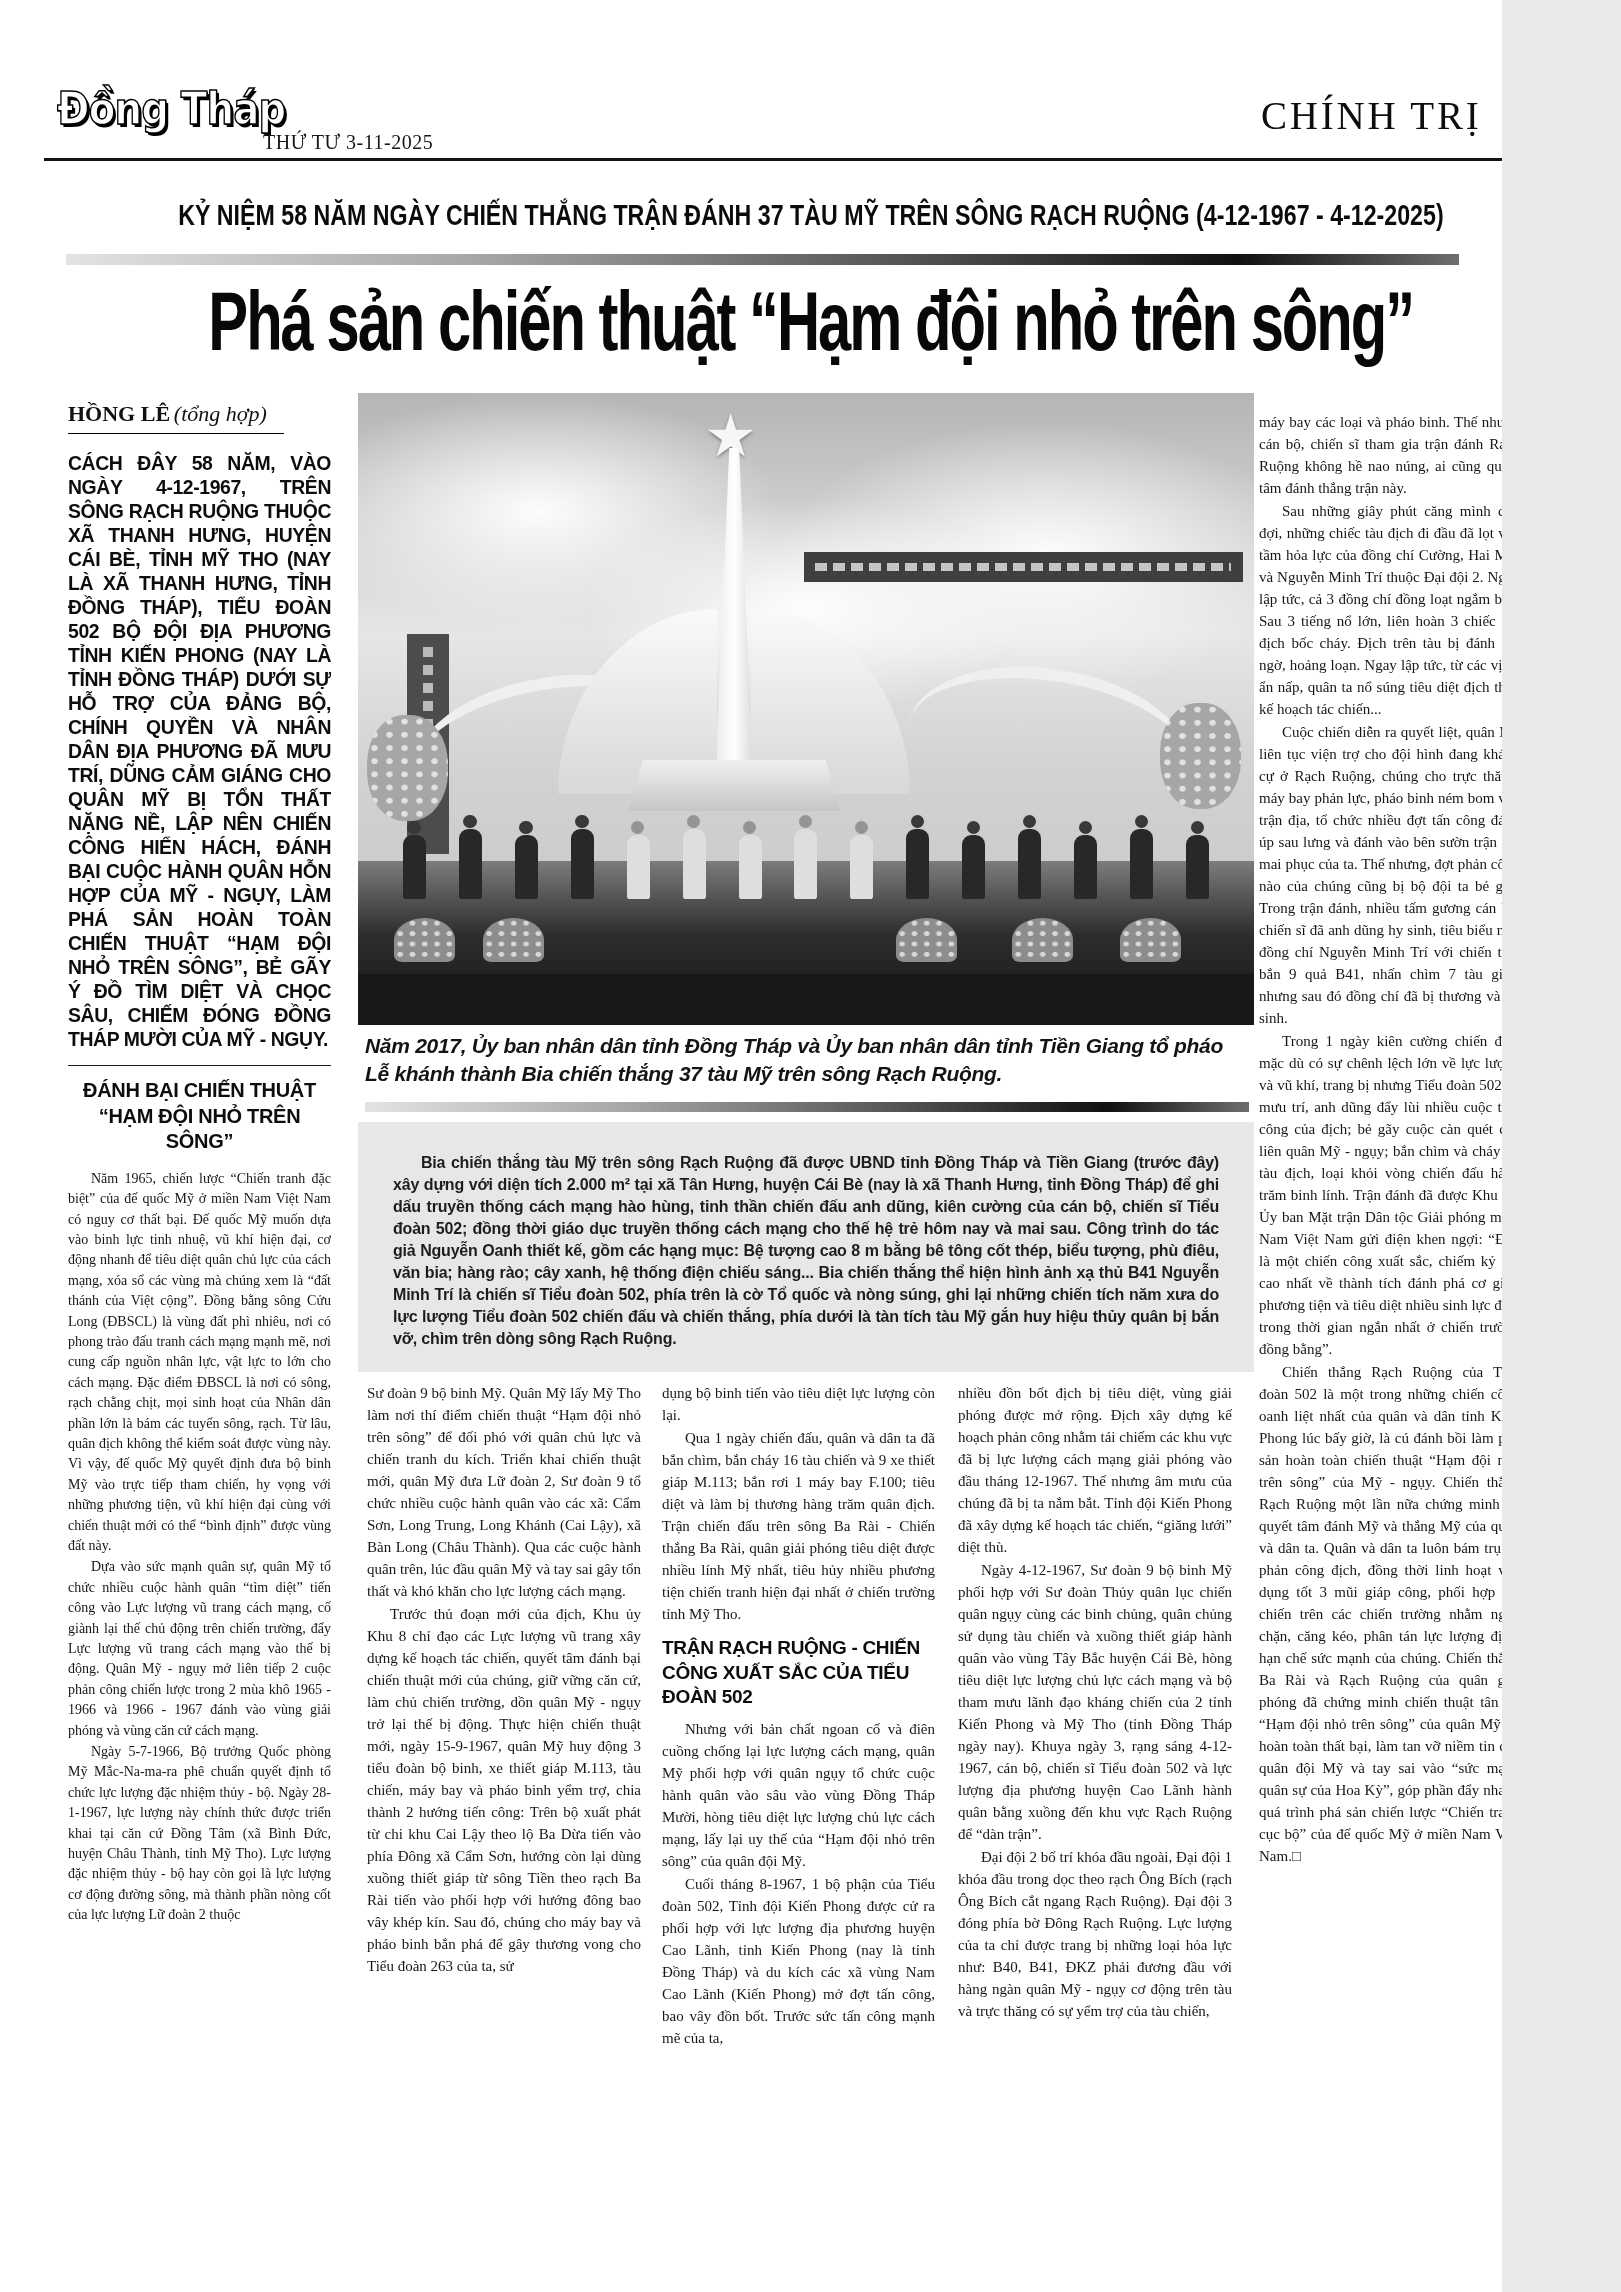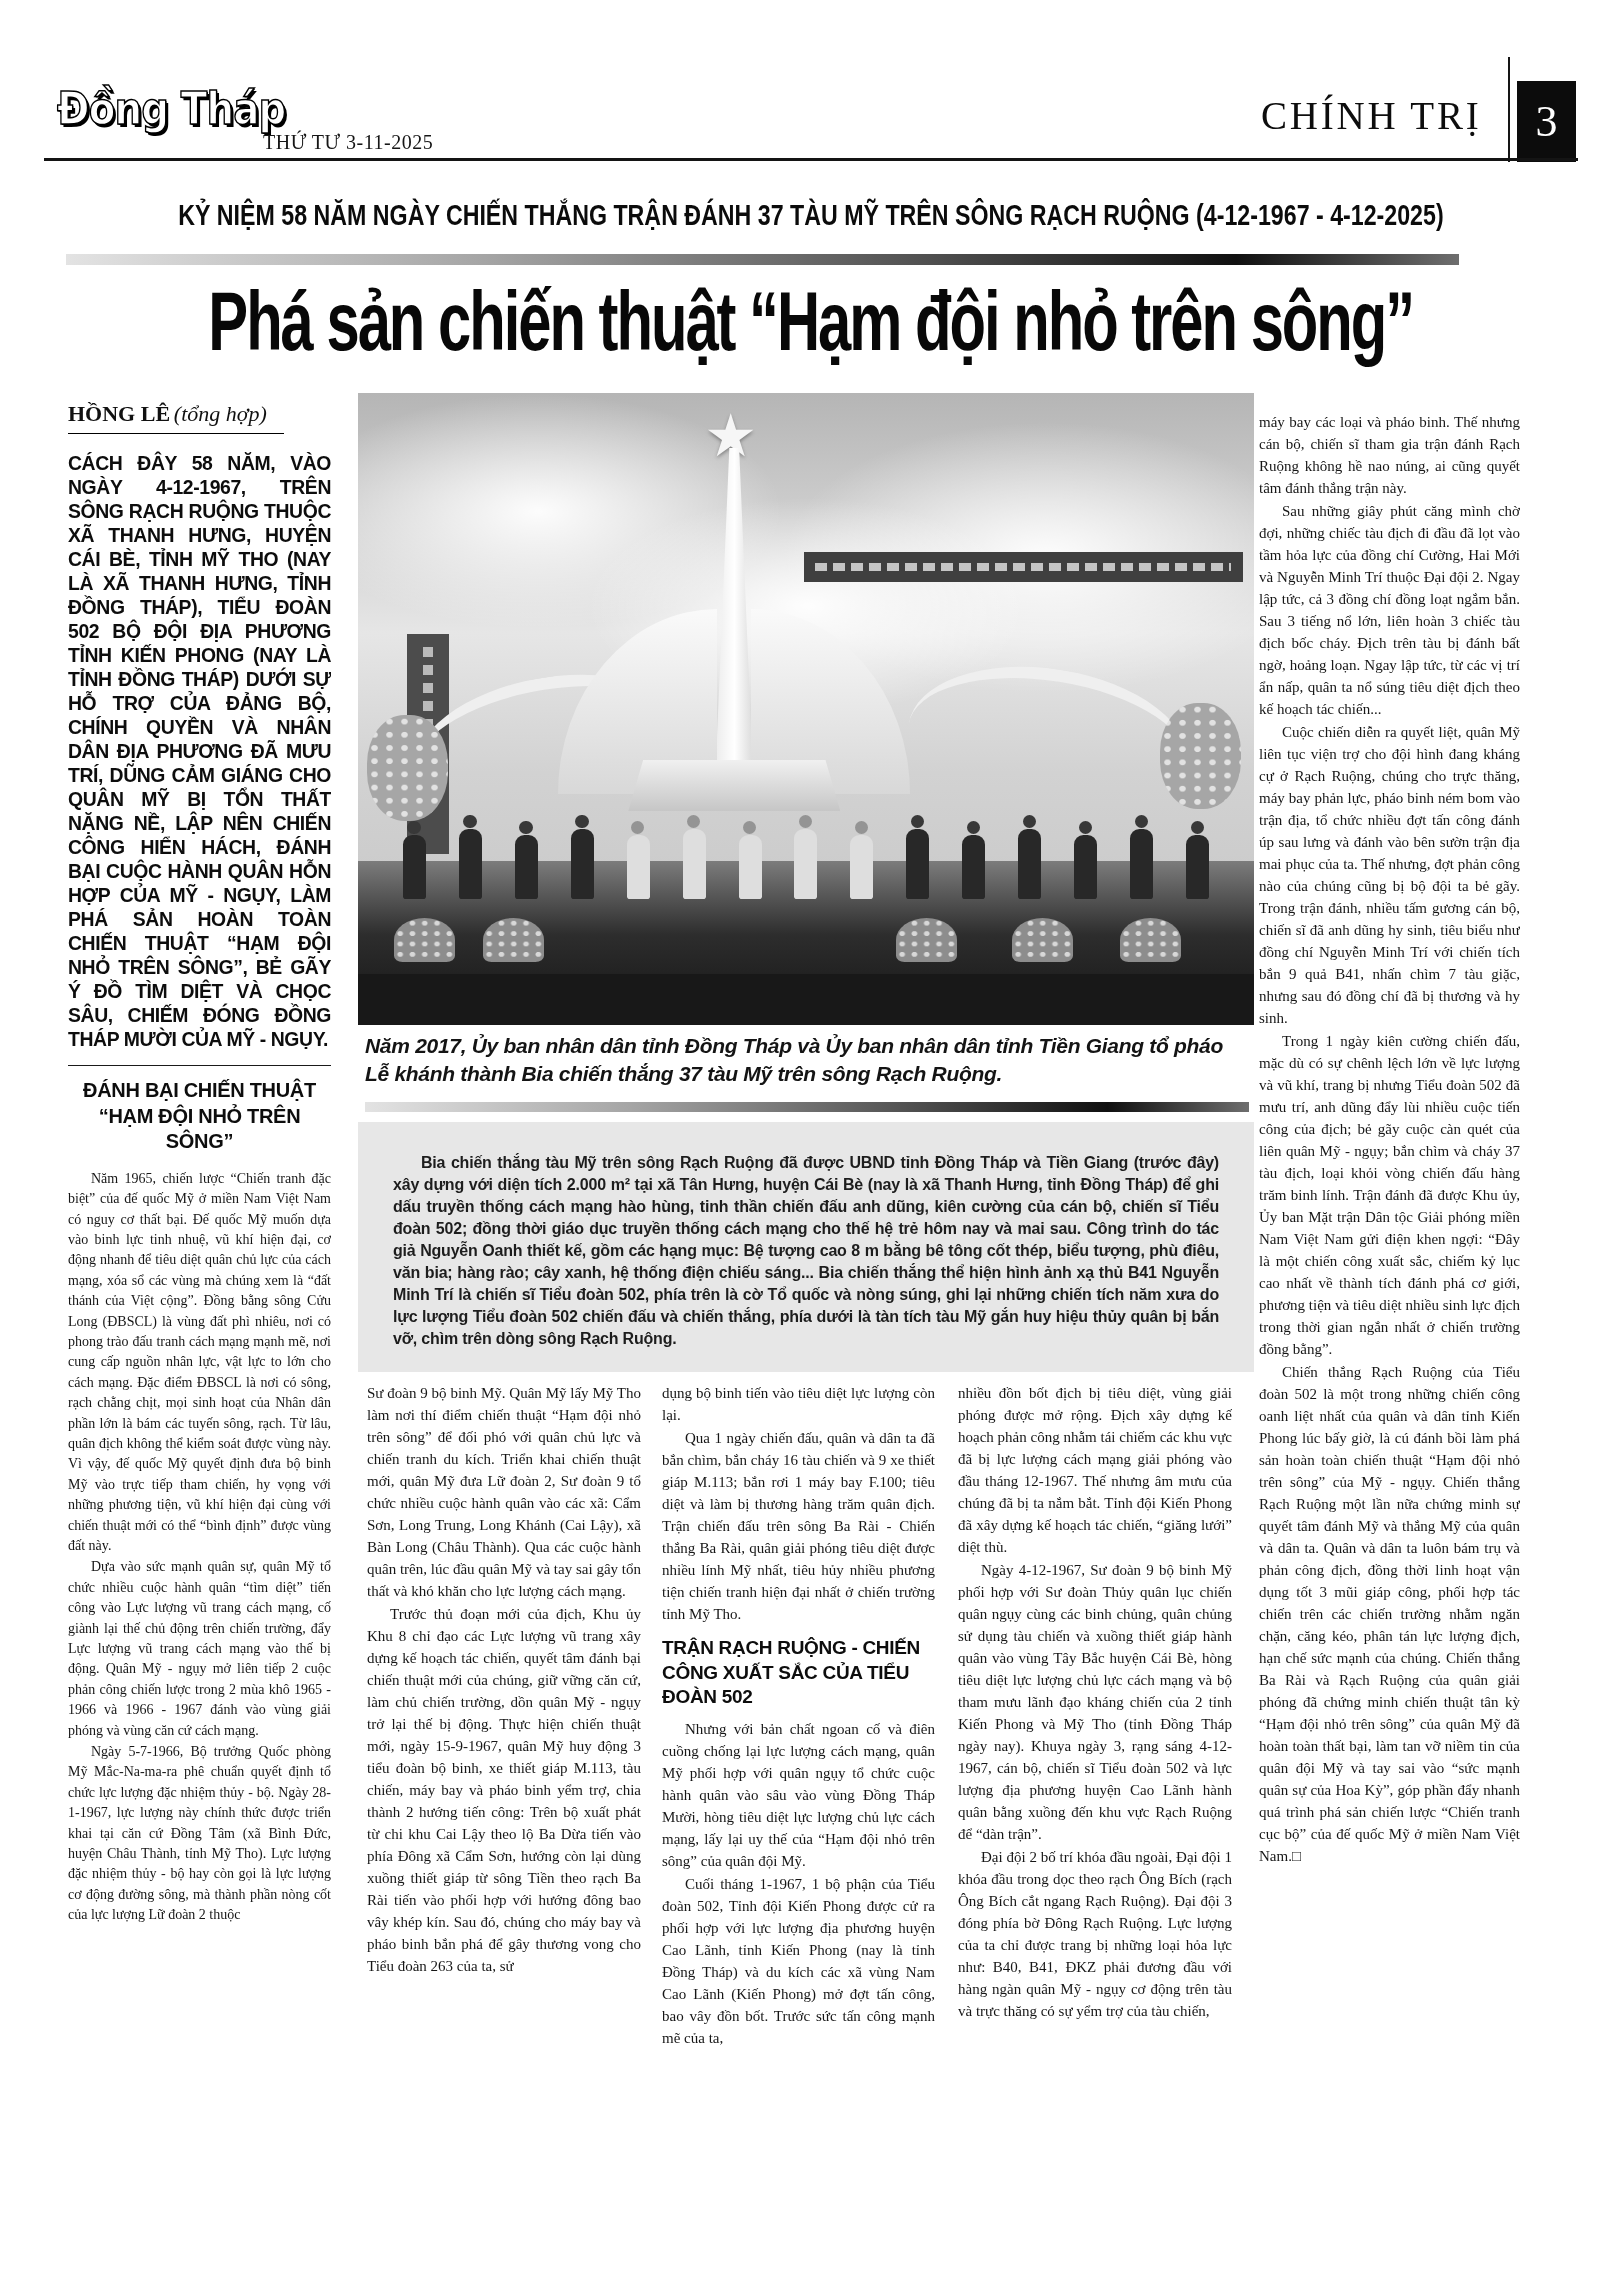--- a/index.html
+++ b/index.html
@@ -1,17 +1,17 @@
 <!DOCTYPE html>
 <html style="font-size:15px"><head>
 <meta charset="utf-8">
 <style>
   html,body{margin:0;padding:0;background:#e9e9e9;}
-  .page{position:relative;width:1621px;height:2292px;background:#fff;overflow:hidden;
-        color:#111;font-family:"Liberation Serif","DejaVu Serif",serif;}
+  .page{position:relative;width:1467px;height:2292px;background:#fff;overflow:hidden;
+        color:#111;font-family:"Liberation Serif","DejaVu Serif",serif;padding-left:35px;}
   
   .logo{position:absolute;left:57px;top:83px;white-space:nowrap;}
   .logo-inner{display:inline-block;transform:scaleX(.88);transform-origin:left center;
     font-family:"DejaVu Sans","Liberation Sans",sans-serif;font-weight:bold;font-size:44px;
     color:#fff;-webkit-text-stroke:1.5px #000;text-shadow:2.8px 2.8px 0 #000,0.9px 0.9px 0 #000;letter-spacing:-0.9px;}
   .issue-date{position:absolute;left:263px;top:131px;font-size:20px;letter-spacing:0.5px;color:#161616;}
   .section-title{position:absolute;left:1261px;top:93px;font-size:39px;letter-spacing:2.8px;color:#0d0d0d;}
   .masthead-vline{position:absolute;left:1508px;top:57px;width:1.9px;height:105px;background:#151515;}
   .page-number{position:absolute;left:1517px;top:81px;width:59px;height:81px;background:#0c0c0c;
     color:#fff;font-size:44px;display:flex;align-items:center;justify-content:center;}
@@ -196,21 +196,21 @@
   <div class="col col2">
     <p class="cont">Sư đoàn 9 bộ binh Mỹ. Quân Mỹ lấy Mỹ Tho làm nơi thí điểm chiến thuật “Hạm đội nhỏ trên sông” để đối phó với quân chủ lực và chiến tranh du kích. Triển khai chiến thuật mới, quân Mỹ đưa Lữ đoàn 2, Sư đoàn 9 tổ chức nhiều cuộc hành quân vào các xã: Cẩm Sơn, Long Trung, Long Khánh (Cai Lậy), xã Bàn Long (Châu Thành). Qua các cuộc hành quân trên, lúc đầu quân Mỹ và tay sai gây tổn thất và khó khăn cho lực lượng cách mạng.</p>
     <p>Trước thủ đoạn mới của địch, Khu ủy Khu 8 chỉ đạo các Lực lượng vũ trang xây dựng kế hoạch tác chiến, quyết tâm đánh bại chiến thuật mới của chúng, giữ vững căn cứ, làm chủ chiến trường, dồn quân Mỹ - ngụy trở lại thế bị động. Thực hiện chiến thuật mới, ngày 15-9-1967, quân Mỹ huy động 3 tiểu đoàn bộ binh, xe thiết giáp M.113, tàu chiến, máy bay và pháo binh yểm trợ, chia thành 2 hướng tiến công: Trên bộ xuất phát từ chi khu Cai Lậy theo lộ Ba Dừa tiến vào phía Đông xã Cẩm Sơn, hướng còn lại dùng xuồng thiết giáp từ sông Tiền theo rạch Ba Rài tiến vào phối hợp với hướng đông bao vây khép kín. Sau đó, chúng cho máy bay và pháo binh bắn phá để gây thương vong cho Tiểu đoàn 263 của ta, sử</p>
   </div>
 
   <div class="col col3">
     <p class="cont">dụng bộ binh tiến vào tiêu diệt lực lượng còn lại.</p>
     <p>Qua 1 ngày chiến đấu, quân và dân ta đã bắn chìm, bắn cháy 16 tàu chiến và 9 xe thiết giáp M.113; bắn rơi 1 máy bay F.100; tiêu diệt và làm bị thương hàng trăm quân địch. Trận chiến đấu trên sông Ba Rài - Chiến thắng Ba Rài, quân giải phóng tiêu diệt được nhiều lính Mỹ nhất, tiêu hủy nhiều phương tiện chiến tranh hiện đại nhất ở chiến trường tỉnh Mỹ Tho.</p>
     <div class="subhead2">TRẬN RẠCH RUỘNG - CHIẾN CÔNG XUẤT SẮC CỦA TIỂU ĐOÀN 502</div>
     <p>Nhưng với bản chất ngoan cố và điên cuồng chống lại lực lượng cách mạng, quân Mỹ phối hợp với quân ngụy tổ chức cuộc hành quân vào sâu vào vùng Đồng Tháp Mười, hòng tiêu diệt lực lượng chủ lực cách mạng, lấy lại uy thế của “Hạm đội nhỏ trên sông” của quân đội Mỹ.</p>
-    <p>Cuối tháng 1-1967, 1 bộ phận của Tiểu đoàn 502, Tỉnh đội Kiến Phong được cử ra phối hợp với lực lượng địa phương huyện Cao Lãnh, tỉnh Kiến Phong (nay là tỉnh Đồng Tháp) và du kích các xã vùng Nam Cao Lãnh (Kiến Phong) mở đợt tấn công, bao vây đồn bốt. Trước sức tấn công mạnh mẽ của ta,</p>
+    <p>Cuối tháng 8-1967, 1 bộ phận của Tiểu đoàn 502, Tỉnh đội Kiến Phong được cử ra phối hợp với lực lượng địa phương huyện Cao Lãnh, tỉnh Kiến Phong (nay là tỉnh Đồng Tháp) và du kích các xã vùng Nam Cao Lãnh (Kiến Phong) mở đợt tấn công, bao vây đồn bốt. Trước sức tấn công mạnh mẽ của ta,</p>
   </div>
 
   <div class="col col4">
     <p class="cont">nhiều đồn bốt địch bị tiêu diệt, vùng giải phóng được mở rộng. Địch xây dựng kế hoạch phản công nhằm tái chiếm các khu vực đã bị lực lượng cách mạng giải phóng vào đầu tháng 12-1967. Thế nhưng âm mưu của chúng đã bị ta nắm bắt. Tỉnh đội Kiến Phong đã xây dựng kế hoạch tác chiến, “giăng lưới” diệt thù.</p>
     <p>Ngày 4-12-1967, Sư đoàn 9 bộ binh Mỹ phối hợp với Sư đoàn Thủy quân lục chiến quân ngụy cùng các binh chủng, quân chủng sử dụng tàu chiến và xuồng thiết giáp hành quân vào vùng Tây Bắc huyện Cái Bè, hòng tiêu diệt lực lượng chủ lực cách mạng và bộ tham mưu lãnh đạo kháng chiến của 2 tỉnh Kiến Phong và Mỹ Tho (tỉnh Đồng Tháp ngày nay). Khuya ngày 3, rạng sáng 4-12-1967, cán bộ, chiến sĩ Tiểu đoàn 502 và lực lượng địa phương huyện Cao Lãnh hành quân bằng xuồng đến khu vực Rạch Ruộng để “dàn trận”.</p>
     <p>Đại đội 2 bố trí khóa đầu ngoài, Đại đội 1 khóa đầu trong dọc theo rạch Ông Bích (rạch Ông Bích cắt ngang Rạch Ruộng). Đại đội 3 đóng phía bờ Đông Rạch Ruộng. Lực lượng của ta chỉ được trang bị những loại hỏa lực như: B40, B41, ĐKZ phải đương đầu với hàng ngàn quân Mỹ - ngụy cơ động trên tàu và trực thăng có sự yểm trợ của tàu chiến,</p>
   </div>
 
   <div class="col col5">
     <p class="cont">máy bay các loại và pháo binh. Thế nhưng cán bộ, chiến sĩ tham gia trận đánh Rạch Ruộng không hề nao núng, ai cũng quyết tâm đánh thắng trận này.</p>

